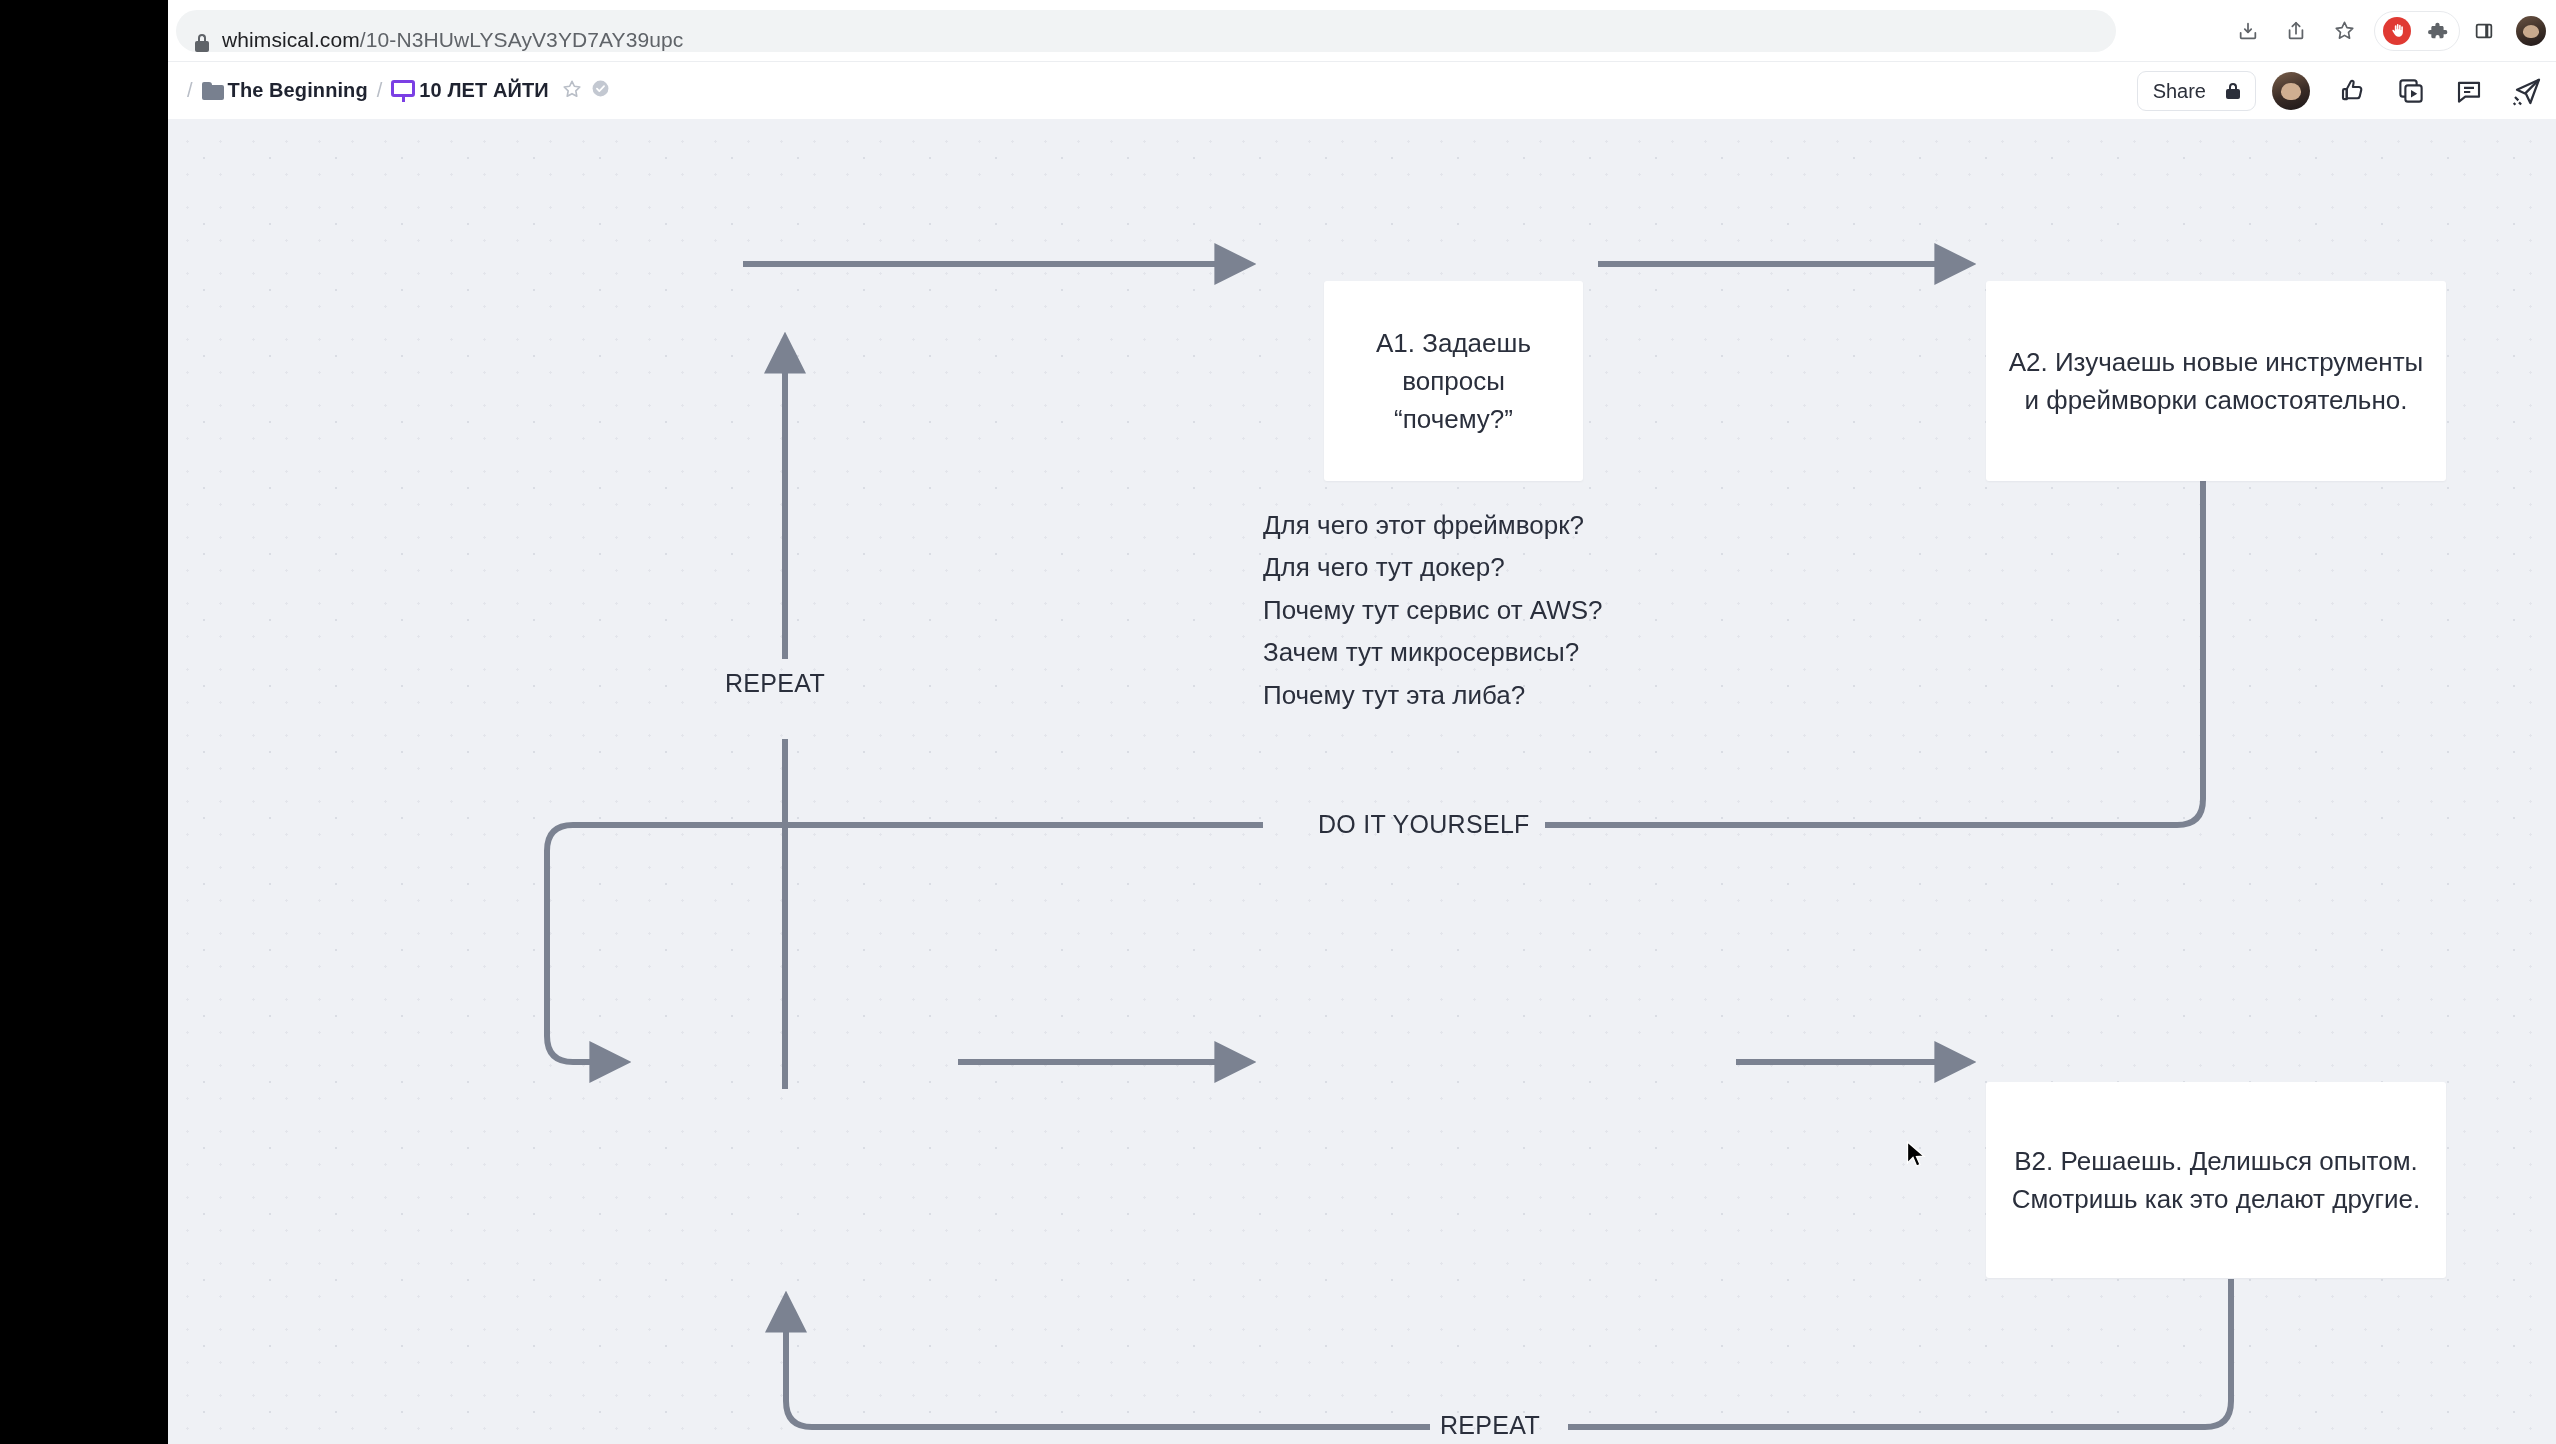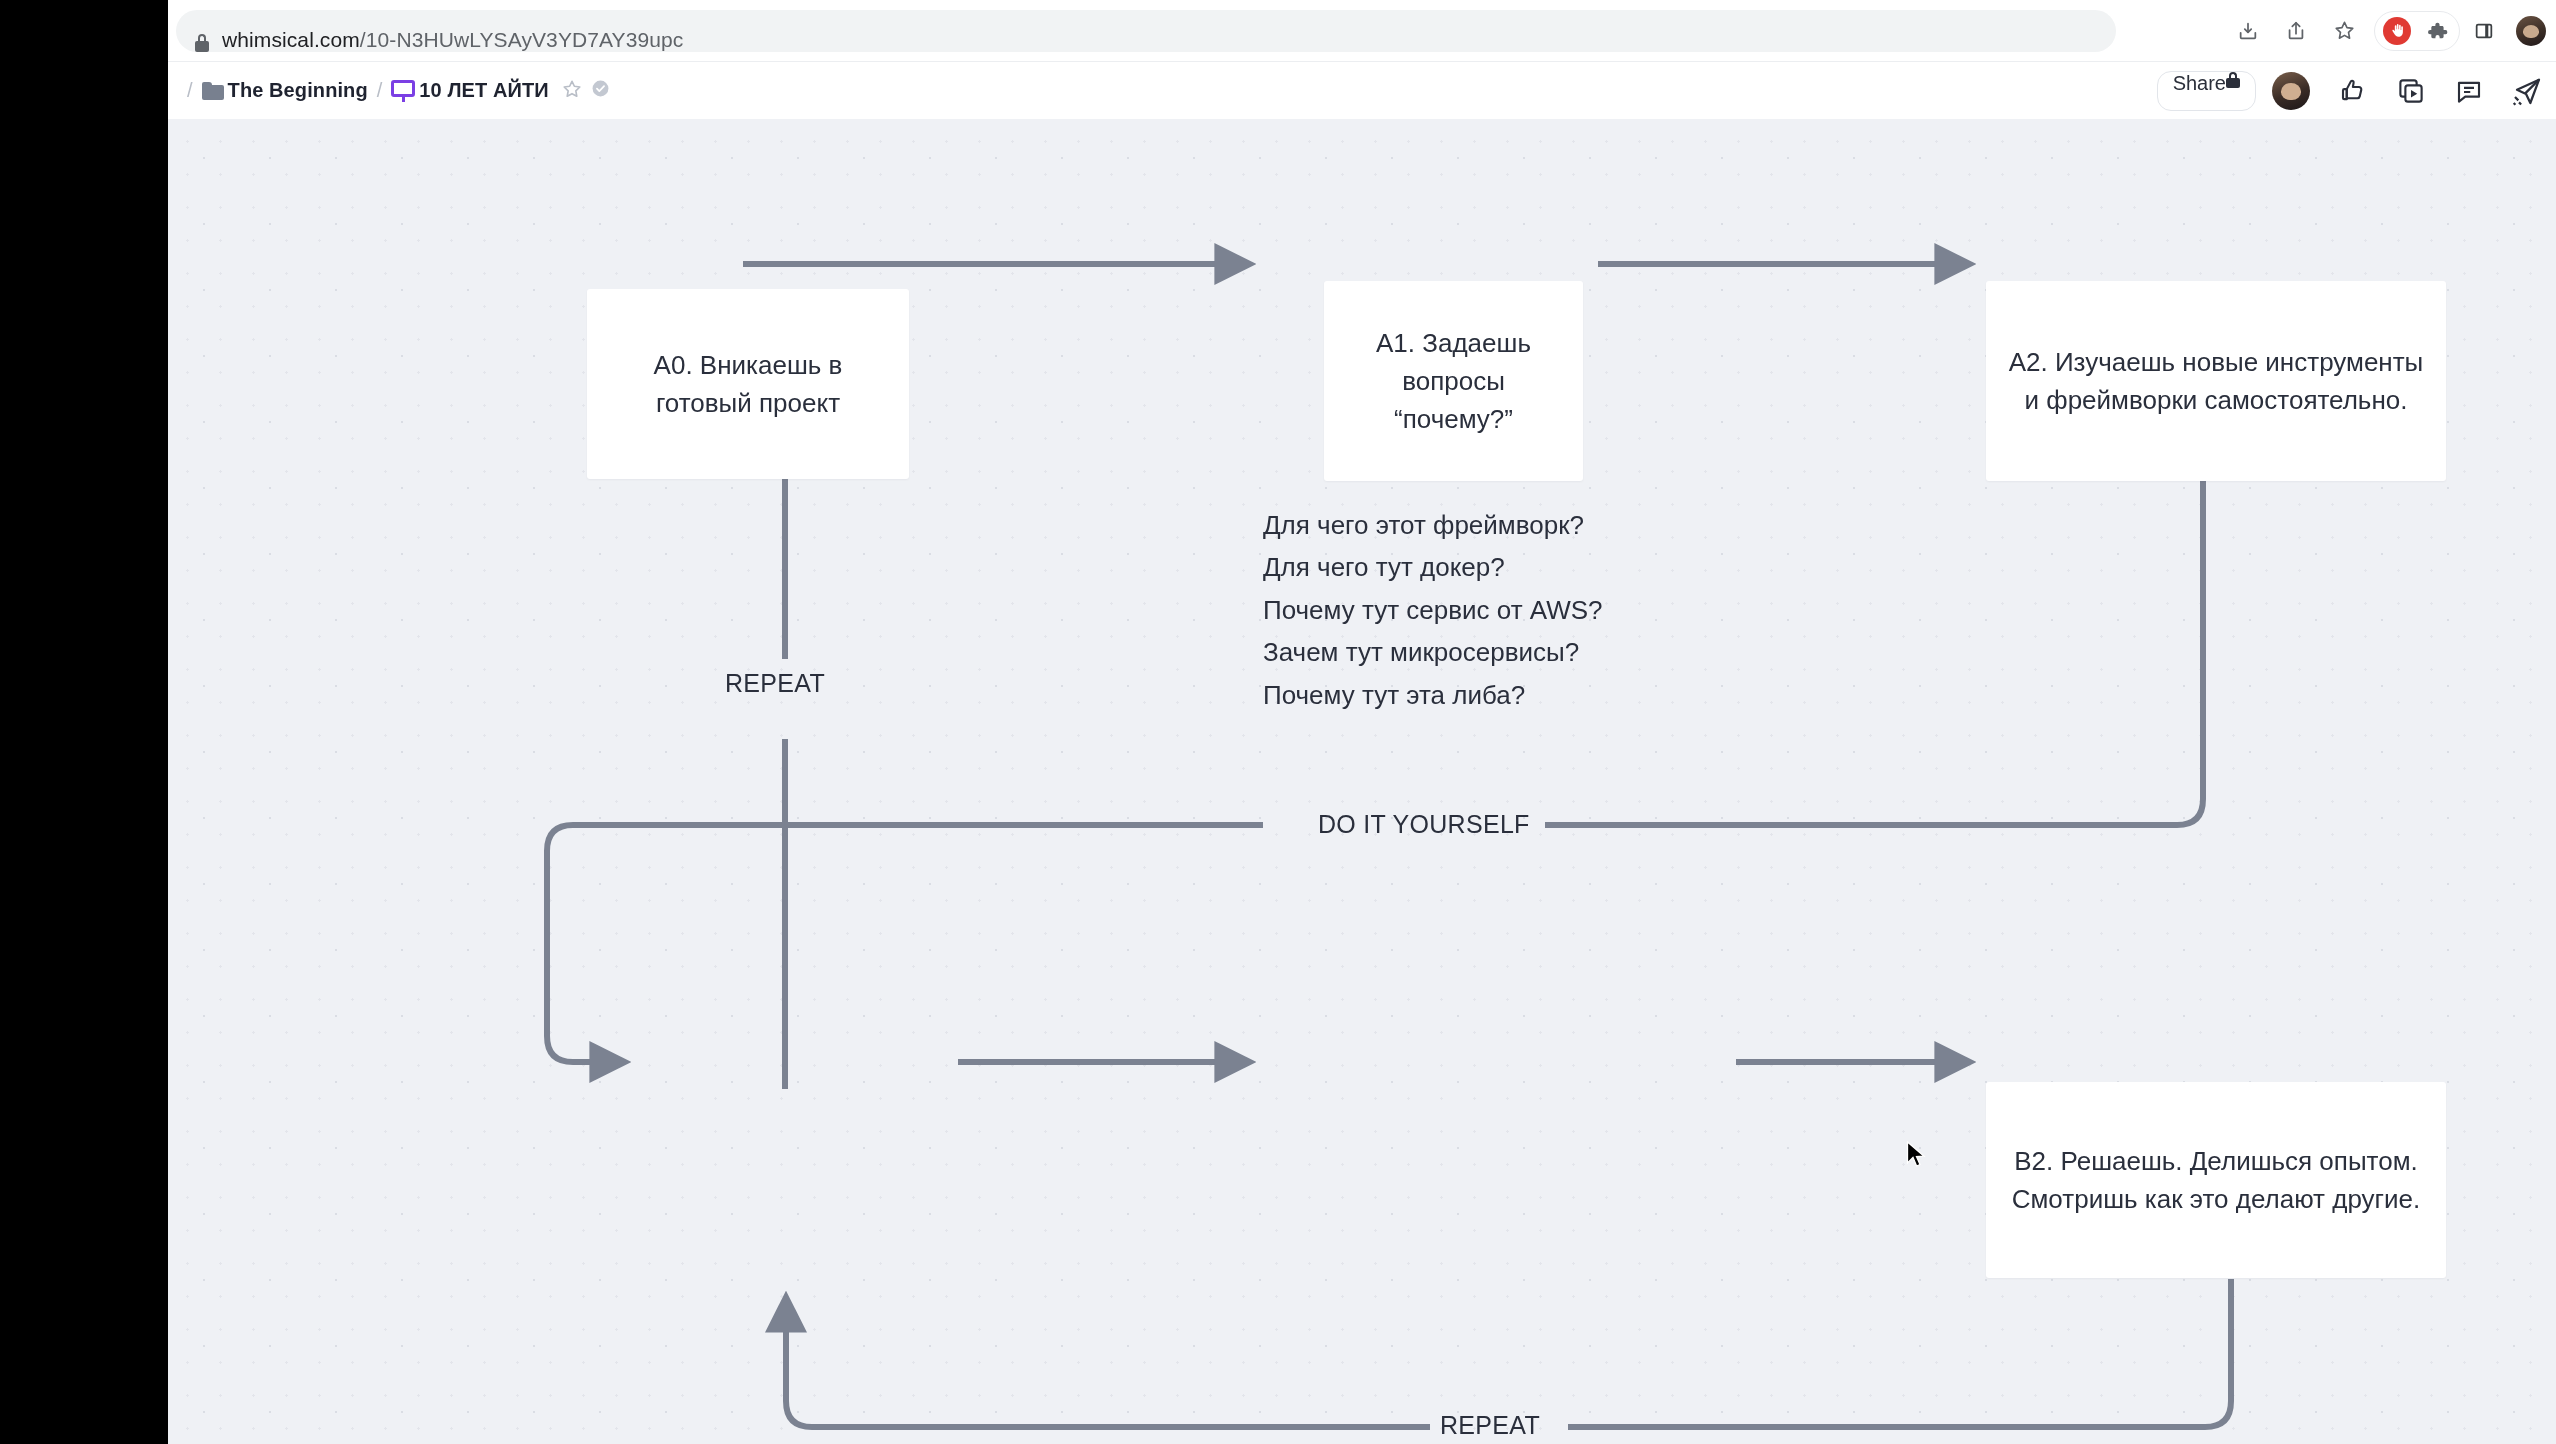--- a/index.html
+++ b/index.html
@@ -119,24 +119,24 @@
   .board-icon .scr { position:absolute; left:0; top:0; width:24px; height:17px; border:3px solid #7b3fe4; border-radius:3px; }
   .board-icon .stand { position:absolute; left:10.5px; top:16px; width:3px; height:6px; background:#7b3fe4; }
   .star-icon { margin-left: 12px; }
   .check-icon { margin-left: 8px; }
 
   .toolbar-right {
     position: absolute; right: 0; top: 0; height: 58px;
     display: flex; align-items: center;
   }
   .share-btn {
-    display: flex; gap: 0;
+    display: flex; align-items: center; gap: 20px;
     height: 40px;
     border: 1px solid #e2e5ea;
-    border-radius: 14px;
+    border-radius: 9px;
     padding: 0 15px;
     background: #fff;
     font-size: 20px;
     color: #2b2f3a;
     font-weight: 500;
     cursor: pointer;
     margin-right: 16px;
   }
   .share-lock { width:14px; height:16px; position:relative; }
   .share-lock .body { position:absolute; bottom:0; left:0; width:14px; height:10px; background:#2b2f3a; border-radius:2px; }
@@ -356,23 +356,20 @@
           <path d="M1095,706 H405 Q379,706 379,732 V917 Q379,943 405,943 H455" marker-end="url(#ah)"></path>
 
           <path d="M617,970 V620"></path>
           <path d="M617,540 V221" marker-end="url(#ah)"></path>
 
           <path d="M2063,1160 V1282 Q2063,1308 2037,1308 H1400"></path>
           <path d="M1262,1308 H644 Q618,1308 618,1282 V1180" marker-end="url(#ah)"></path>
         </g>
       </svg>
 
-      <div class="node" style="left:419px; top:170px; width:322px; height:190px;">
-        <span>A0. Вникаешь в готовый проект</span>
-      </div>
 
       <div class="node" style="left:1156px; top:162px; width:259px; height:200px;">
         <span>A1. Задаешь вопросы “почему?”</span>
       </div>
 
       <div class="node" style="left:1818px; top:162px; width:460px; height:200px;">
         <span>A2. Изучаешь новые инструменты и фреймворки самостоятельно.</span>
       </div>
 
 

